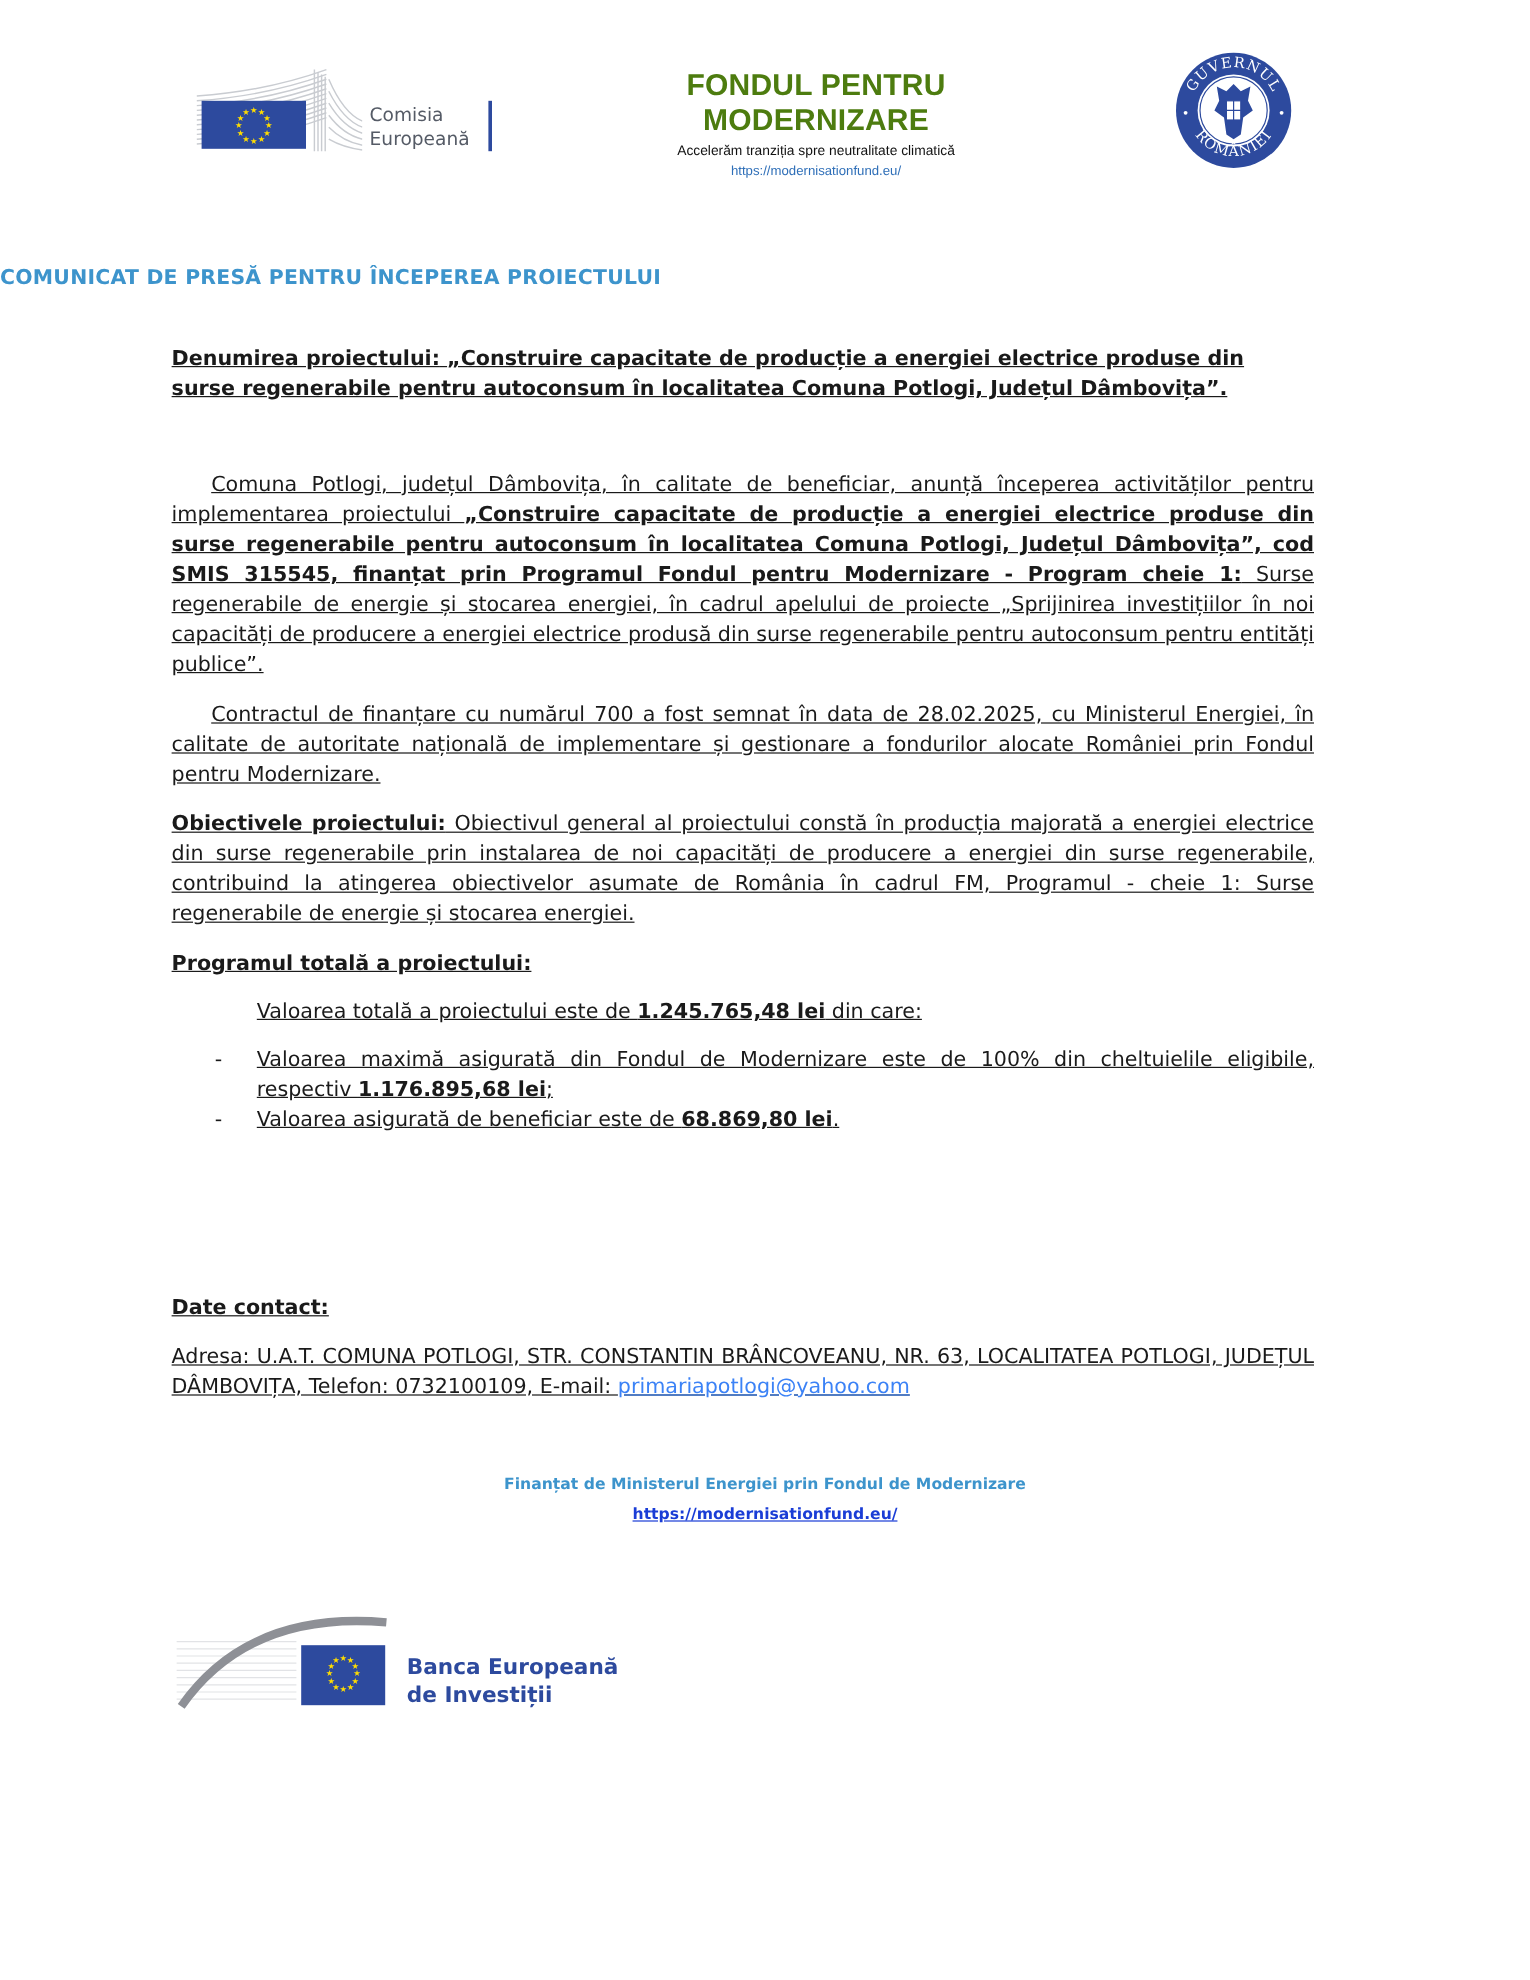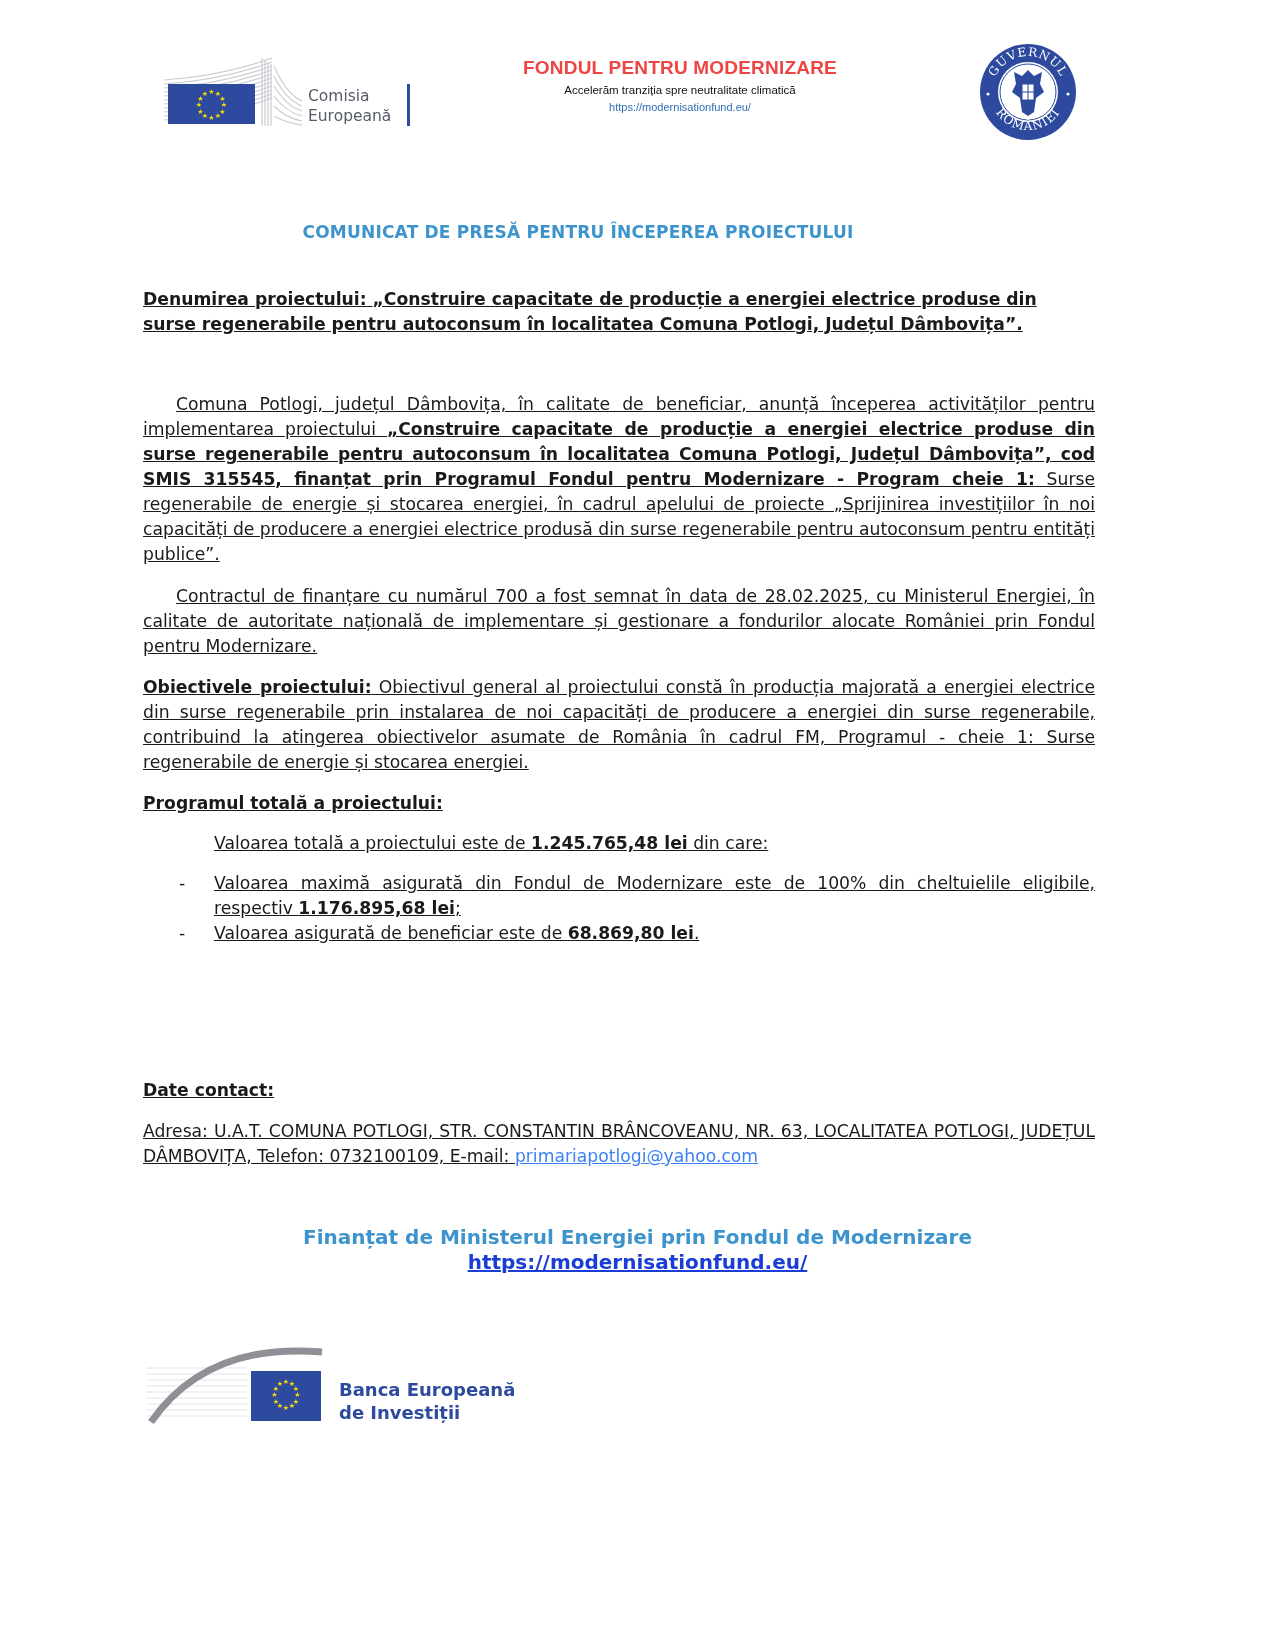--- a/index.html
+++ b/index.html
@@ -9,42 +9,42 @@
 
   
   .ec-logo { left: 162px; top: 56px; width: 260px; height: 75px; }
   .ec-building { position: absolute; left: 0; top: 0; width: 140px; height: 75px; }
   .ec-flag { position: absolute; left: 6px; top: 28px; width: 87px; height: 40px; background: #2d4a9e; }
   .ec-text { position: absolute; left: 146px; top: 30px; font-family: "DejaVu Sans", sans-serif;
              font-size: 15.5px; line-height: 20px; color: #555b66; }
   .ec-bar { position: absolute; left: 246px; top: 28px; width: 3px; height: 42px; background: #2d4a9e; }
 
   .fm-block { left: 490px; top: 57px; width: 380px; text-align: center; }
-  .fm-title { font-family: "Liberation Sans", sans-serif; font-weight: bold; font-size: 19px;
-              color: #ef4444; letter-spacing: 0.2px; }
+  .fm-title { font-family: "Liberation Sans", sans-serif; font-weight: bold; font-size: 25px;
+              color: #4d7c0f; letter-spacing: 0.2px; }
   .fm-sub { font-family: "Liberation Sans", sans-serif; font-weight: normal; font-size: 11.5px;
             color: #111; margin-top: 5px; }
   .fm-url { font-family: "Liberation Sans", sans-serif; font-size: 11px; color: #2f6fb8; margin-top: 5px; }
 
   .gov-seal { left: 978px; top: 42px; width: 100px; height: 100px; }
 
   
-  .title { left: 0; width: 1156px; top: 222px; text-align: center; font-family: "DejaVu Sans", sans-serif;
+  .title { left: 0; width: 1156px; top: 222px; text-align: left; font-family: "DejaVu Sans", sans-serif;
            font-weight: bold; font-size: 17px; color: #3d94cc; letter-spacing: 0.2px; }
   .content { left: 143px; width: 952px; font-size: 17.2px; line-height: 25px; text-decoration: underline; }
   .justify { text-align: justify; }
   .indent { text-indent: 33px; }
   b { font-weight: bold; }
   p { margin: 0; }
   .bullets { margin: 0; padding: 0; list-style: none; }
   .bullets li { position: relative; padding-left: 71px; text-align: justify; }
   .bullets li .dash { position: absolute; left: 36px; top: 0; }
   a.link { color: #3b82f6; text-decoration: underline; margin-top: 40px; }
 
-  .footer-fund { left: 0; width: 1275px; top: 1225px; text-align: center; font-weight: bold; font-size: 20px;
+  .footer-fund { left: 0; width: 1275px; top: 1225px; text-align: center; font-weight: bold; font-size: 13px;
                  color: #3d94cc; line-height: 25px; }
   .footer-url { color: #1a3dd6; text-decoration: underline; font-weight: bold; }
 
   .bei-logo { left: 147px; top: 1340px; width: 380px; height: 90px; }
   .bei-flag { position: absolute; left: 104px; top: 31px; width: 70px; height: 50px; background: #2d4a9e; }
   .bei-text { position: absolute; left: 192px; top: 38px; font-family: "DejaVu Sans", sans-serif;
               font-weight: bold; font-size: 18px; line-height: 23px; color: #2d4a9e; }
 </style>
 </head>
 <body>

